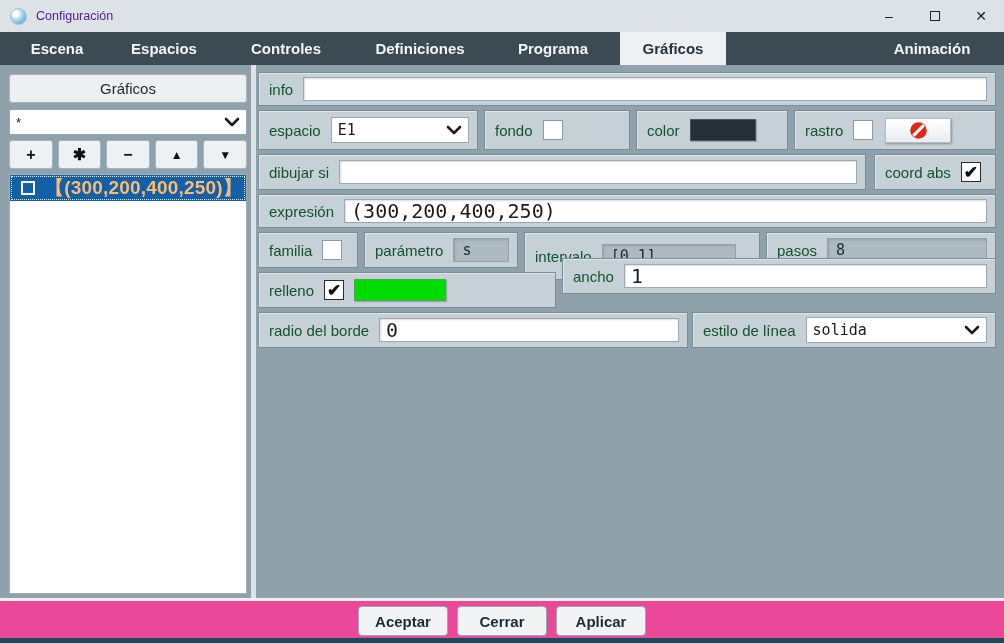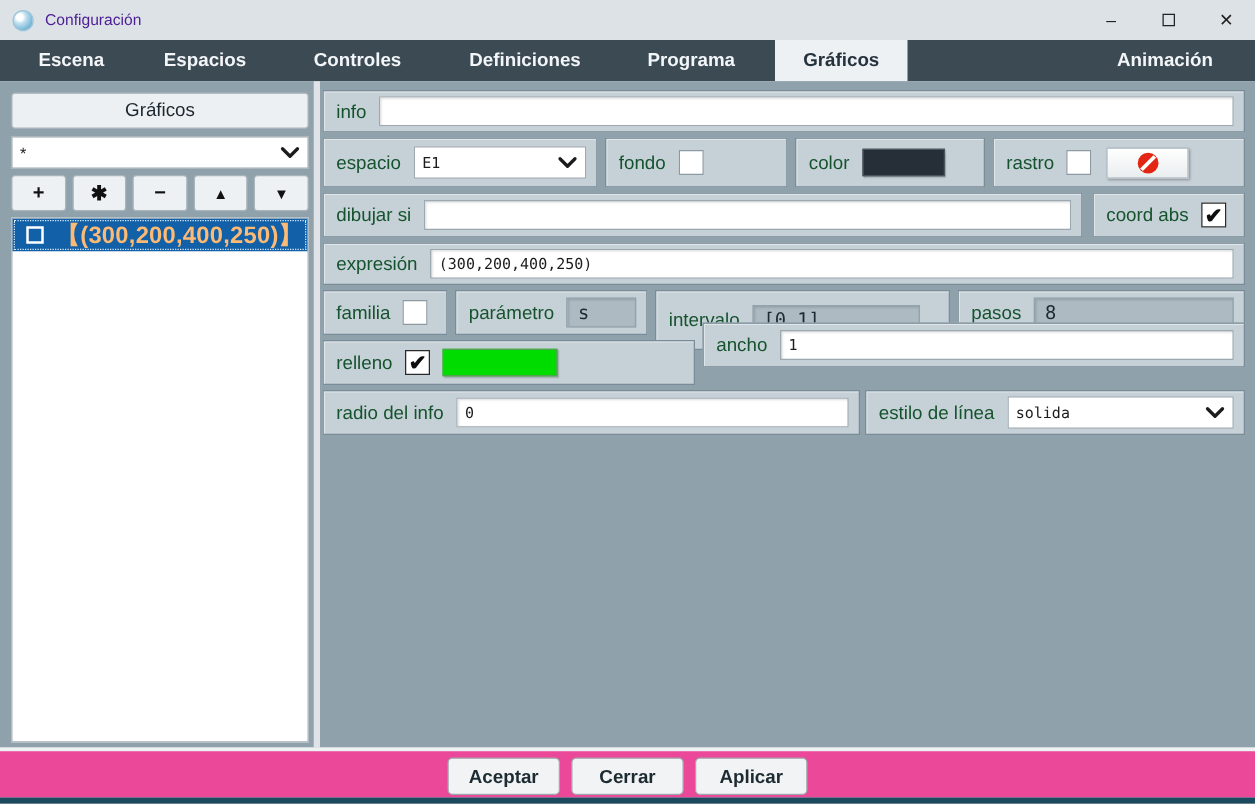--- a/index.html
+++ b/index.html
@@ -52,29 +52,29 @@
   .lp-item { height:26px; background:#1160a8; display:flex; align-items:center;
     outline:1px dotted rgba(235,243,250,.95); outline-offset:-2px; }
   .lp-item-cb { width:14px; height:14px; border:2px solid #ffffff; margin:0 10px 0 11px; }
   .lp-item-label { color:#fdba74; font-weight:700; font-size:19px; letter-spacing:.2px; }
   
   .grp { position:absolute; background:#c6d0d7; border:1px solid #798c98;
     box-shadow:inset 1px 1px 0 #dfe6ea; display:flex; align-items:center; }
   .lbl { font-size:15px; color:#14532d; padding:0 10px; white-space:nowrap; }
   .ti { height:24px; background:#fff; border:1px solid #9da9b1;
     box-shadow:inset 1px 1px 2px rgba(0,0,0,.14);
-    font-family:"DejaVu Sans Mono",monospace; font-size:12px; color:#1c1c1c; padding:0 6px; outline:none; }
+    font-family:"DejaVu Sans Mono",monospace; font-size:20px; color:#1c1c1c; padding:0 6px; outline:none; }
   .ti.grow { flex:1; margin-right:8px; min-width:0; }
   .ro { height:24px; background:#adbac2; border:1px solid #93a2ab;
     box-shadow:inset 1px 1px 2px rgba(0,0,0,.15);
     font-family:"DejaVu Sans Mono",monospace; font-size:15px; color:#1d2a33;
     display:flex; align-items:center; padding:0 8px; }
   .sel { height:26px; background:#fff; border:1px solid #9da9b1;
     display:flex; align-items:center; padding:0 6px;
-    font-family:"DejaVu Sans Mono",monospace; font-size:12px; color:#1c1c1c; cursor:default; }
+    font-family:"DejaVu Sans Mono",monospace; font-size:15px; color:#1c1c1c; cursor:default; }
   .sel .chev { margin-left:auto; }
   .cb { width:20px; height:20px; background:#fff; border:1px solid #8e9aa2;
     display:flex; align-items:center; justify-content:center; cursor:default; }
   .cb[data-checked="true"] { border:1.5px solid #2a2a2a; }
   .cb[data-checked="true"]::after { content:"✔"; font-size:17px; font-weight:700; color:#0e0e0e; line-height:1; }
   .swatch-dark { width:66px; height:22px; background:#262f38; border:1px solid #4a545c;
     box-shadow:1px 1px 1px rgba(0,0,0,.2); }
   .swatch-green { width:92px; height:22px; background:#00dc00; border:1px solid #58a058;
     box-shadow:1px 1px 1px rgba(0,0,0,.2); margin-left:10px; }
   .no-btn { width:66px; height:25px; margin-left:12px;
@@ -235,21 +235,21 @@
       <span class="lbl">relleno</span>
       <span class="cb" data-checked="true"></span>
       <span class="swatch-green"></span>
     </div>
     <div class="grp g-ancho">
       <span class="lbl">ancho</span>
       <input class="ti grow" value="1" style="">
     </div>
 
     <div class="grp g-radio">
-      <span class="lbl">radio del info</span>
+      <span class="lbl">radio del borde</span>
       <input class="ti grow" value="0" style="">
     </div>
     <div class="grp g-estilo">
       <span class="lbl">estilo de línea</span>
       <div class="sel w-estilo-sel">
         <span>solida</span>
         <span class="chev">
           <svg width="16" height="10" viewBox="0 0 16 10">
               <polyline points="2,2 8,8 14,2" fill="none" stroke="#1c1c1c" stroke-width="2.6" stroke-linecap="round" stroke-linejoin="round"></polyline>
             </svg>

